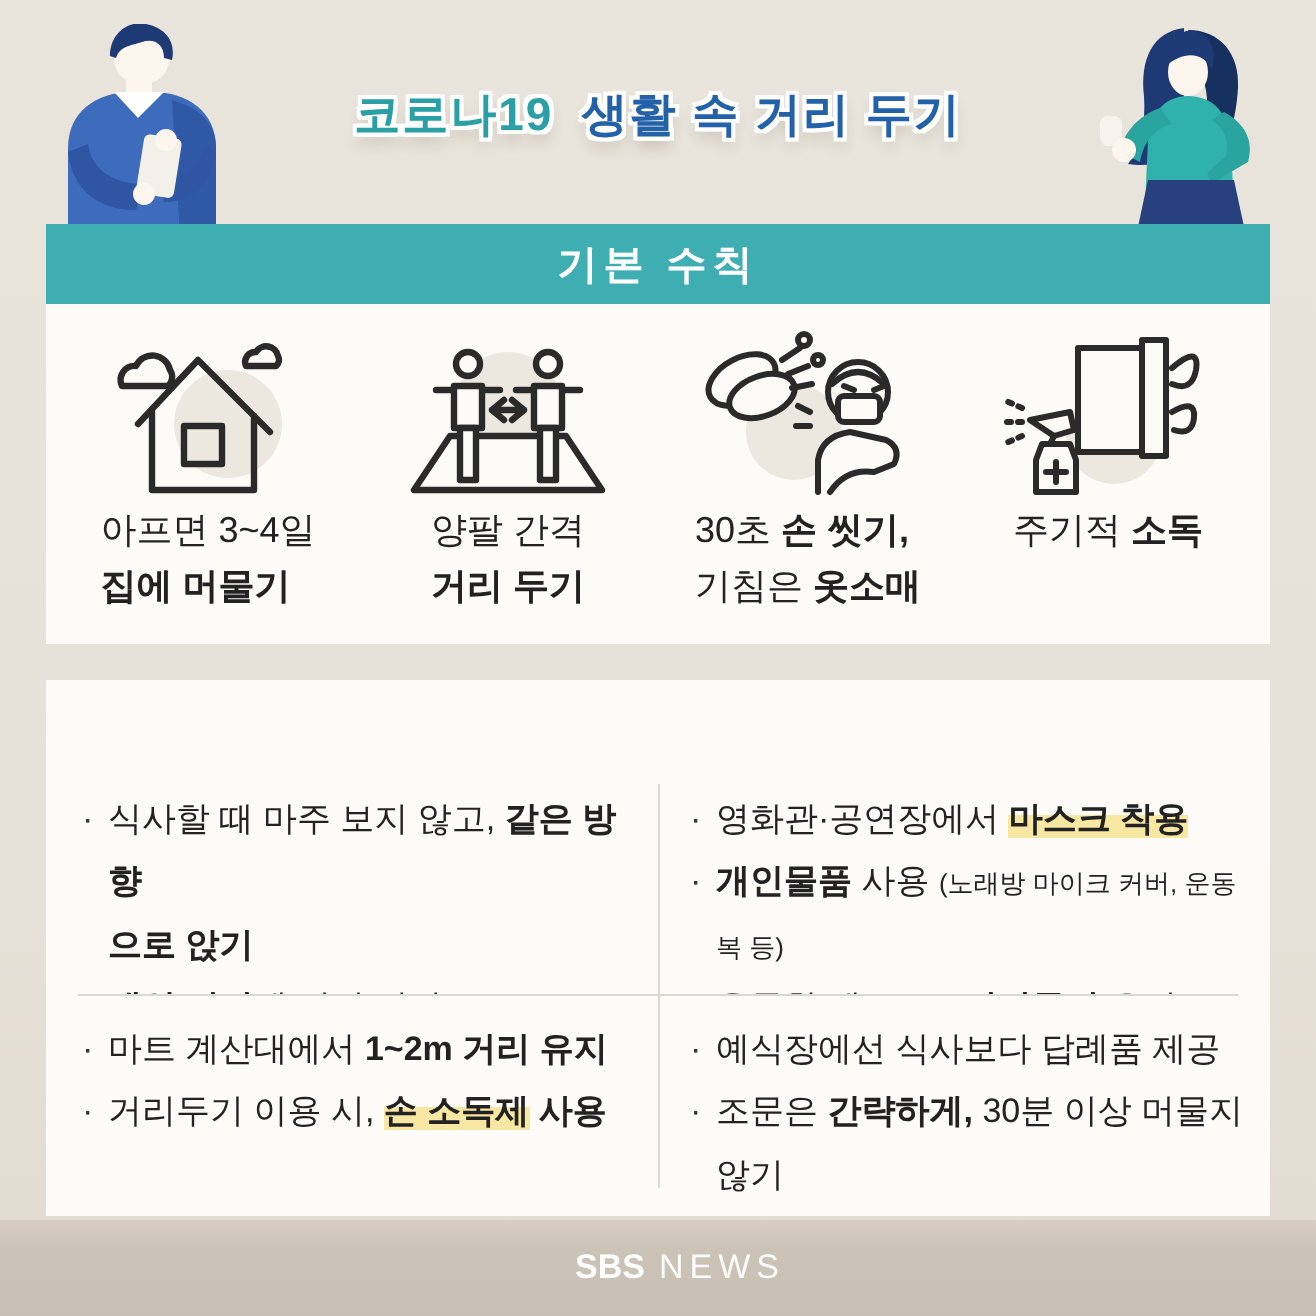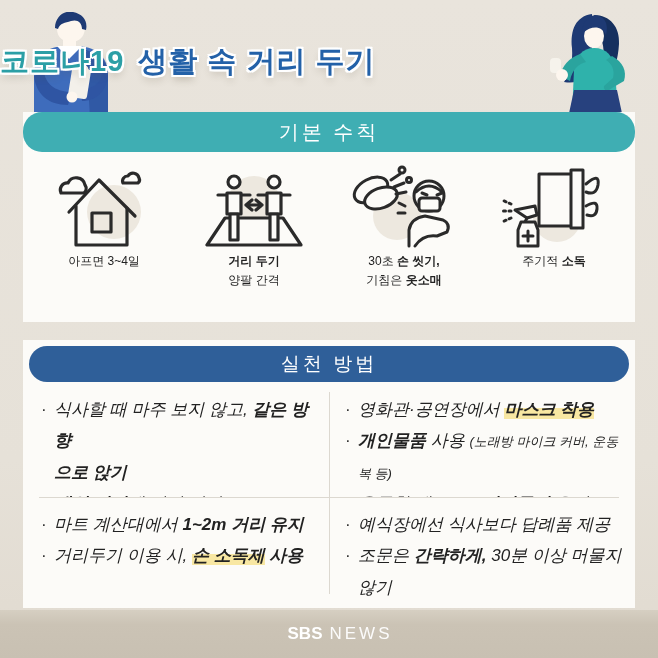--- a/index.html
+++ b/index.html
@@ -5,51 +5,51 @@
   html,body{margin:0;padding:0;background:#b8b1a4;}
   #stage{
     position:relative; width:658px; height:658px; margin:0 auto;
     background:linear-gradient(180deg,#E9E4DC 0%, #E6E1D8 70%, #E2DCD2 92%, #E0DACF 100%);
     font-family:"Liberation Sans", sans-serif; overflow:hidden; color:#222;
   }
   .bg-bottom{position:absolute; left:0; right:0; top:610px; bottom:0;
     background:linear-gradient(180deg,#D6CFC2 0%, #CBC3B5 30%, #C8C0B2 100%);}
   
   .header{position:absolute; left:0; top:0; width:658px; height:118px; overflow:hidden;}
-  .title{position:absolute; left:0; right:0; top:42px; 
-    font-size:29px; font-weight:800; letter-spacing:1px; white-space:nowrap;
+  .title{position:absolute; left:0; right:0; top:42px; text-align:center;
+    font-size:23px; font-weight:800; letter-spacing:1px; white-space:nowrap;
     text-shadow:-2px 0 0 #fff,2px 0 0 #fff,0 -2px 0 #fff,0 2px 0 #fff,
       -2px -2px 0 #fff,2px -2px 0 #fff,-2px 2px 0 #fff,2px 2px 0 #fff,0 5px 7px rgba(90,80,60,.25);}
   .title .t1{color:#2B9FA6; margin-right:14px;}
   .title .t2{color:#2361A8;}
   .person{position:absolute; top:12px;}
   .person.left{left:20px;}
   .person.right{right:8px; top:14px;}
   
   .card{position:absolute; left:23px; width:612px; background:#FCFBF8; z-index:2;}
   #card-basic{top:112px; height:210px;}
   #card-practice{top:340px; height:268px;}
   .banner{display:flex; align-items:center; justify-content:center;
-    color:#fff; font-weight:400; letter-spacing:3px;border-radius:19px;}
+    color:#fff; font-weight:700; letter-spacing:3px;}
   #banner-basic{height:40px; background:#3FAEB3; font-size:20px;}
   #banner-practice{margin:6px 6px 0 6px; height:36px; background:#2F5F99; font-size:19px;}
   
   .rules-row{display:grid; grid-template-columns:repeat(4,1fr); padding:8px 6px 0 6px;}
   .rule{display:flex; flex-direction:column; align-items:center;}
   .rule .icon{height:92px; display:flex; align-items:center; justify-content:center;}
-  .cap{text-align:center; font-size:12px; line-height:1.55; font-weight:500; color:#222;}
+  .cap{text-align:left; font-size:18px; line-height:1.55; font-weight:500; color:#222;}
   .cap-line{display:block;}
   
   .practice-body{position:absolute; left:0; right:0; top:42px; bottom:0;
     display:grid; grid-template-columns:1fr 1fr; grid-template-rows:115px 1fr;}
   .cell{padding:12px 6px 0 18px; overflow:hidden;}
   .cell.r{padding-left:16px; padding-right:8px;}
   .p-item{display:flex; font-size:17px; line-height:1.85; font-weight:500; color:#222;}
   .bullet{width:13px; flex:none; color:#333;}
-  .p-text{flex:1;font-style:italic;}
+  .p-text{flex:1;}
   .vline{position:absolute; left:50%; top:52px; bottom:14px; width:1px; background:#DCD8D0;}
   .hline{position:absolute; top:157px; left:16px; right:16px; height:1px; background:#DCD8D0;}
   
   .seg.b{font-weight:800;}
   .seg.hl{background:linear-gradient(180deg, rgba(0,0,0,0) 40%, #F8E7A2 40%);}
   .seg.sm{font-size:13px;}
   
   .footer{position:absolute; left:0; right:0; top:624px; text-align:center;
     color:#fff; font-size:17px; letter-spacing:1px;}
   .footer .b{font-weight:800; margin-right:7px; letter-spacing:0;margin-left:22px;}
@@ -109,20 +109,21 @@
               <path d="M30 52 L60 20 L96 56"></path>
               <path d="M37 46 L37 85 L88 85 L88 48"></path>
               <rect x="53" y="53" width="19" height="19"></rect>
               <path d="M22 33 a7 7 0 0 1 7 -10 a9 9 0 0 1 17 2 a6 6 0 0 1 -1 8 Z" fill="#FCFBF8"></path>
               <path d="M84 23 a5 5 0 0 1 5 -7 a6 6 0 0 1 11 2 a4 4 0 0 1 -1 5 Z" fill="#FCFBF8"></path>
             </g>
           </svg>
         </span>
         <div class="cap">
           <span class="cap-line"><span class="seg">아프면 3~4일</span></span>
+          <span class="cap-line"><span class="seg b">집에 머물기</span></span>
         </div>
       </div>
 
       <div class="rule">
         <span class="icon">
           <svg width="130" height="92" viewBox="0 0 130 92">
             <circle cx="65" cy="42" r="26" fill="#EDE8DF"></circle>
             <g fill="none" stroke="#2A2A2A" stroke-width="3.2" stroke-linecap="round" stroke-linejoin="round">
               <path d="M18 85 L112 85 L94 58 L36 58 Z" fill="#FCFBF8"></path>
               <circle cx="45" cy="22" r="6" fill="#FCFBF8"></circle>
@@ -131,22 +132,22 @@
               <rect x="41" y="54" width="8" height="26" fill="#FCFBF8"></rect>
               <circle cx="85" cy="22" r="6" fill="#FCFBF8"></circle>
               <path d="M69 35 L101 35"></path>
               <rect x="78" y="33" width="14" height="21" fill="#FCFBF8"></rect>
               <rect x="81" y="54" width="8" height="26" fill="#FCFBF8"></rect>
               <path d="M57 45 L73 45 M57 45 l6 -5 M57 45 l6 5 M73 45 l-6 -5 M73 45 l-6 5"></path>
             </g>
           </svg>
         </span>
         <div class="cap">
+          <span class="cap-line"><span class="seg">양팔 간격</span></span>
           <span class="cap-line"><span class="seg b">거리 두기</span></span>
-          <span class="cap-line"><span class="seg">양팔 간격</span></span>
         </div>
       </div>
 
       <div class="rule">
         <span class="icon">
           <svg width="130" height="92" viewBox="0 0 130 92">
             <circle cx="58" cy="56" r="24" fill="#EDE8DF"></circle>
             <g fill="none" stroke="#2A2A2A" stroke-width="3" stroke-linecap="round" stroke-linejoin="round">
               <ellipse cx="32" cy="30" rx="18" ry="11" transform="rotate(-28 32 30)" fill="#FCFBF8"></ellipse>
               <ellipse cx="42" cy="38" rx="17" ry="10" transform="rotate(-20 42 38)" fill="#FCFBF8"></ellipse>
@@ -187,21 +188,20 @@
         </span>
         <div class="cap">
           <span class="cap-line"><span class="seg">주기적 </span><span class="seg b">소독</span></span>
         </div>
       </div>
 
     </div>
   </div>
 
   <div class="card" id="card-practice">
-    <div class="banner" id="banner-practice">실천 방법</div>
     <div class="practice-body">
 
       <div class="cell">
         <div class="p-item">
           <span class="bullet">·</span>
           <span class="p-text"><span class="seg">식사할 때 마주 보지 않고, </span><span class="seg b">같은 방향</span><br><span class="seg b">으로 앉기</span></span>
         </div>
         <div class="p-item">
           <span class="bullet">·</span>
           <span class="p-text"><span class="seg b hl">개인 접시</span><span class="seg">에 덜어 먹기</span></span>

